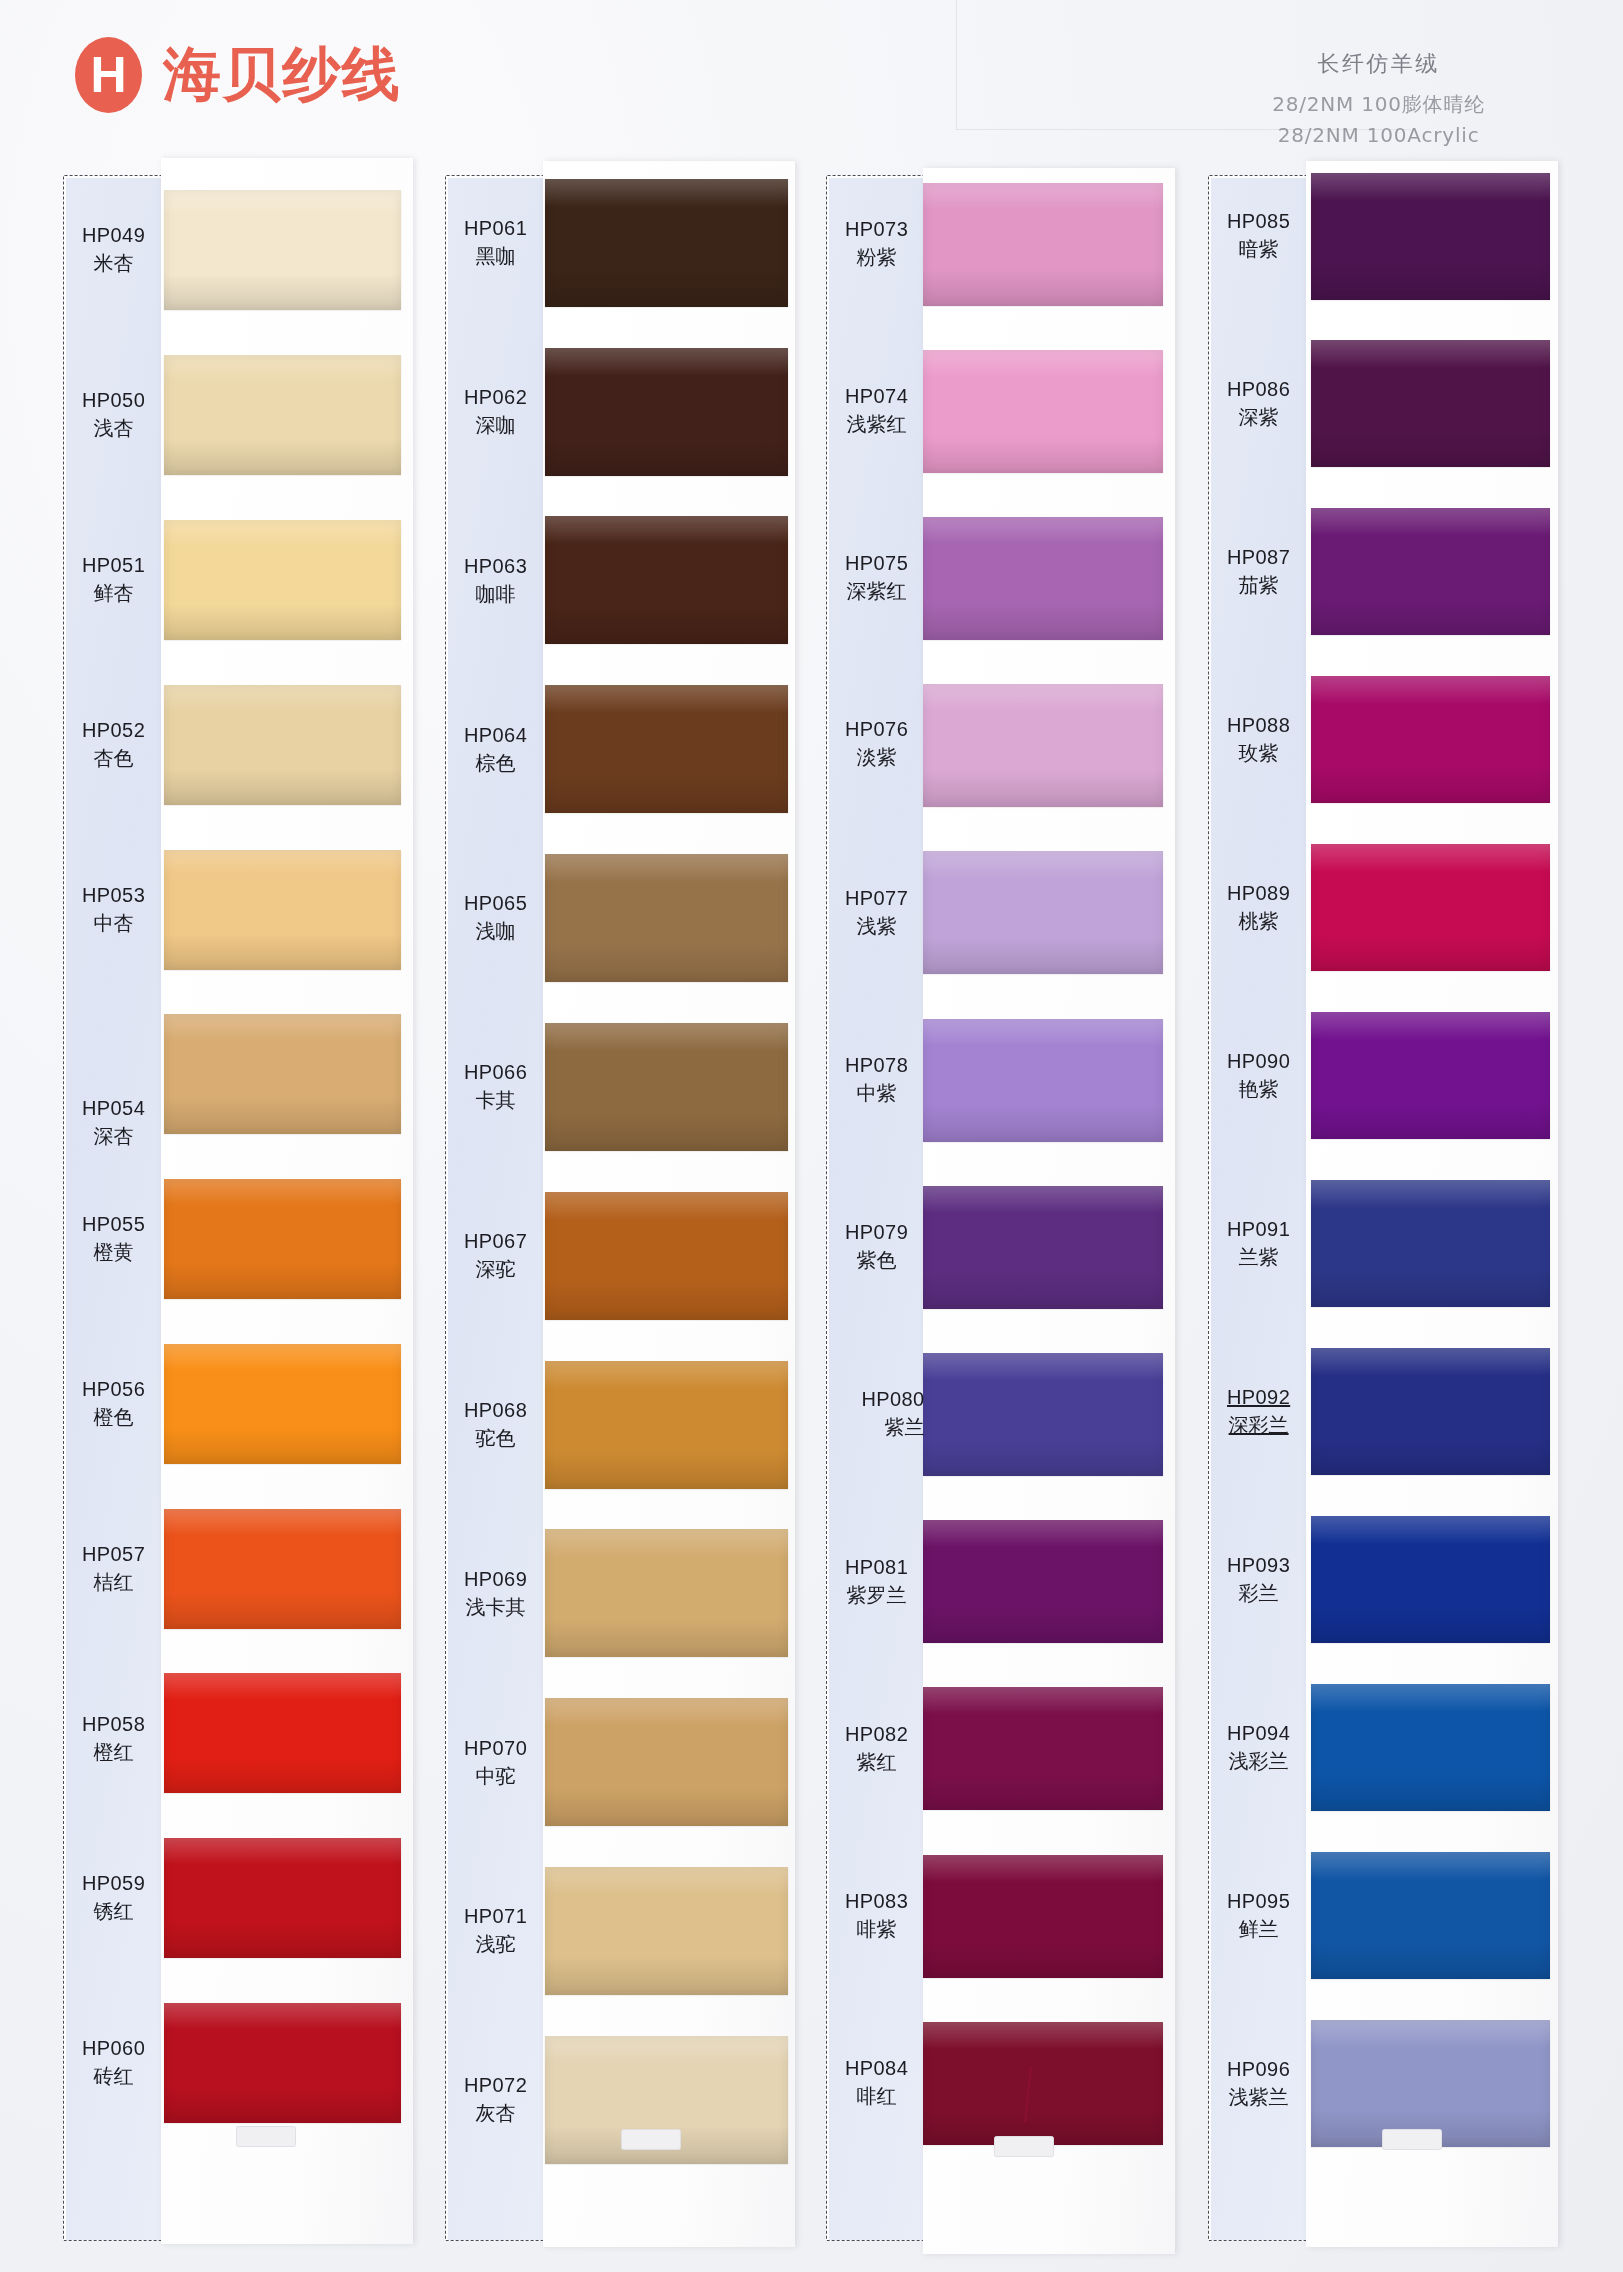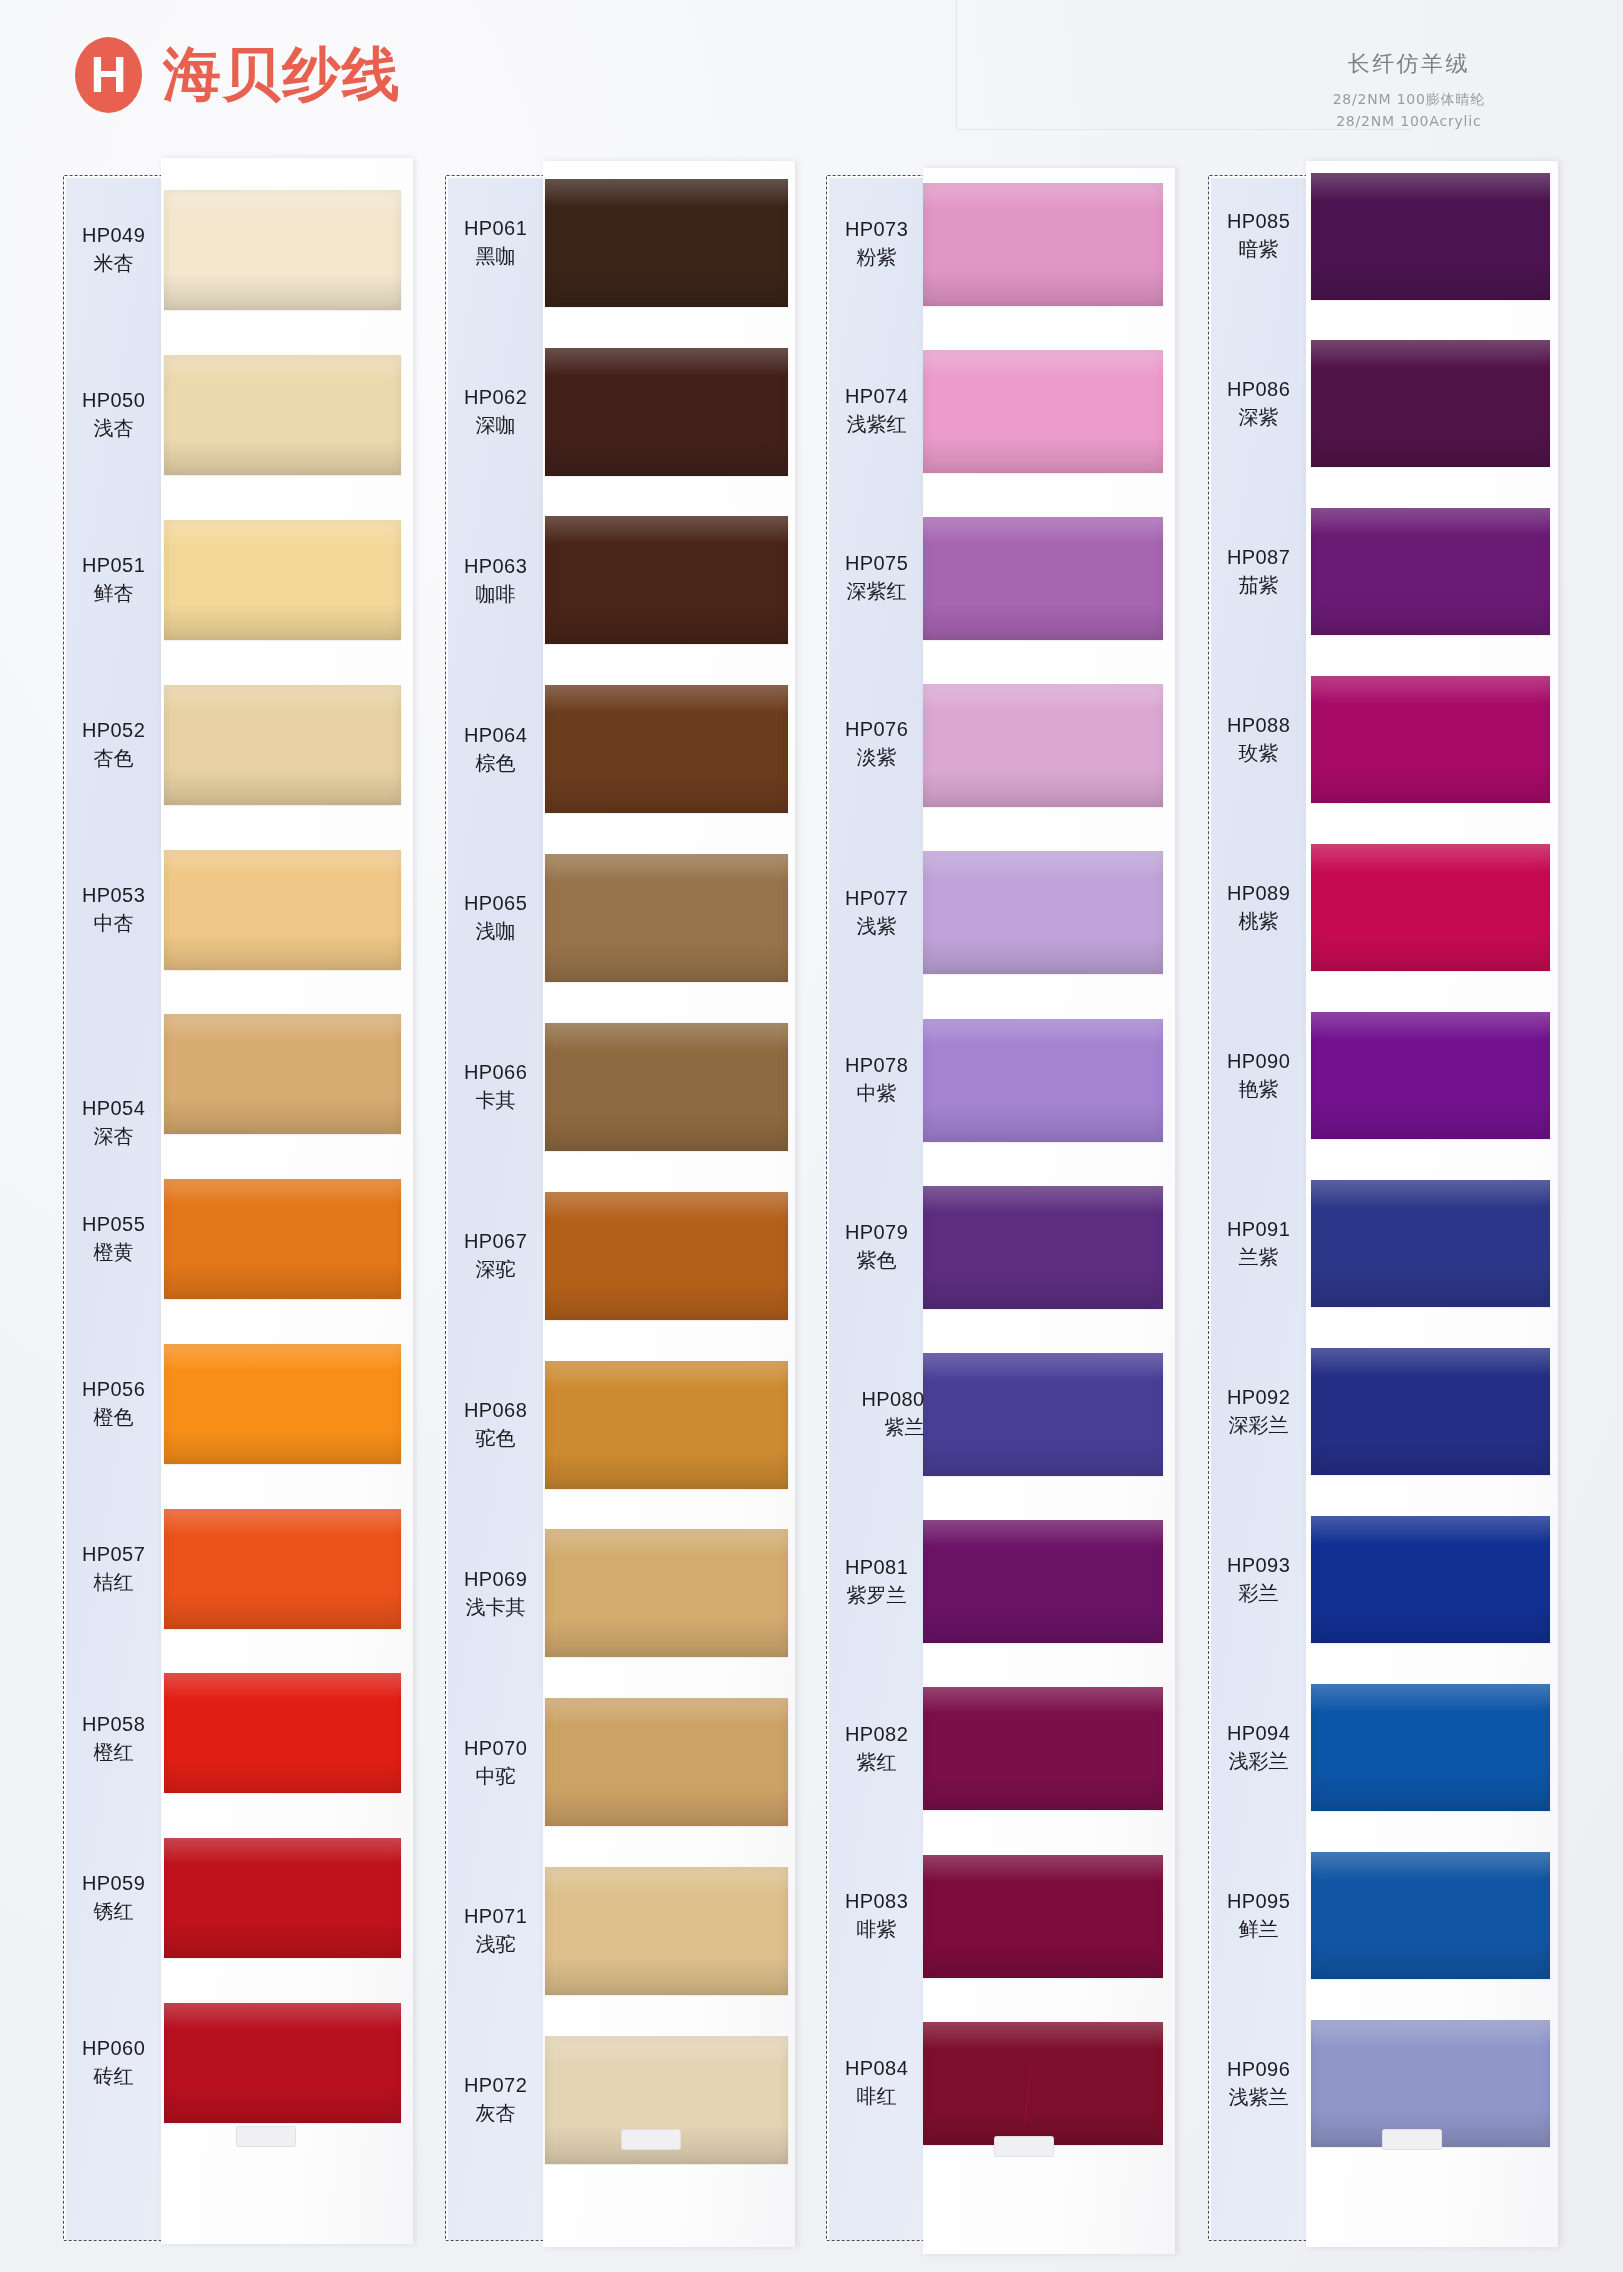--- a/index.html
+++ b/index.html
@@ -42,21 +42,21 @@
     position: absolute; right: 138px; top: 47px;
     text-align: center; color: #8e8e96;
     line-height: 1.55;
   }
   #spec-title {
     font-size: 22px; color: #7f7f88; letter-spacing: 2.4px;
     margin-bottom: 8px;
     font-family: "DejaVu Sans", "Liberation Sans", sans-serif;
   }
   .spec-line {
-    font-size: 14px; color: #9a9aa2; letter-spacing: 0.8px;
+    font-size: 20px; color: #9a9aa2; letter-spacing: 0.8px;
     font-family: "DejaVu Sans", "Liberation Sans", sans-serif;
   }
   
   #paper-seam {
     position: absolute; left: 956px; top: 0; width: 0.8px; height: 130px;
     background: #e3e4e9;
   }
   #paper-seam2 {
     position: absolute; left: 956px; top: 129px; width: 455px; height: 0.8px;
     background: #e3e4e9;
@@ -416,21 +416,21 @@
           <div class="row-name">桃紫</div>
         </div>
         <div class="row-label" style="top: 871px;">
           <div class="row-code">HP090</div>
           <div class="row-name">艳紫</div>
         </div>
         <div class="row-label" style="top: 1039px;">
           <div class="row-code">HP091</div>
           <div class="row-name">兰紫</div>
         </div>
-        <div class="row-label" style="top: 1207px;">
+        <div class="row-label" style="top: 1207px; text-decoration: underline;">
           <div class="row-code">HP092</div>
           <div class="row-name">深彩兰</div>
         </div>
         <div class="row-label" style="top: 1375px;">
           <div class="row-code">HP093</div>
           <div class="row-name">彩兰</div>
         </div>
         <div class="row-label" style="top: 1543px;">
           <div class="row-code">HP094</div>
           <div class="row-name">浅彩兰</div>

